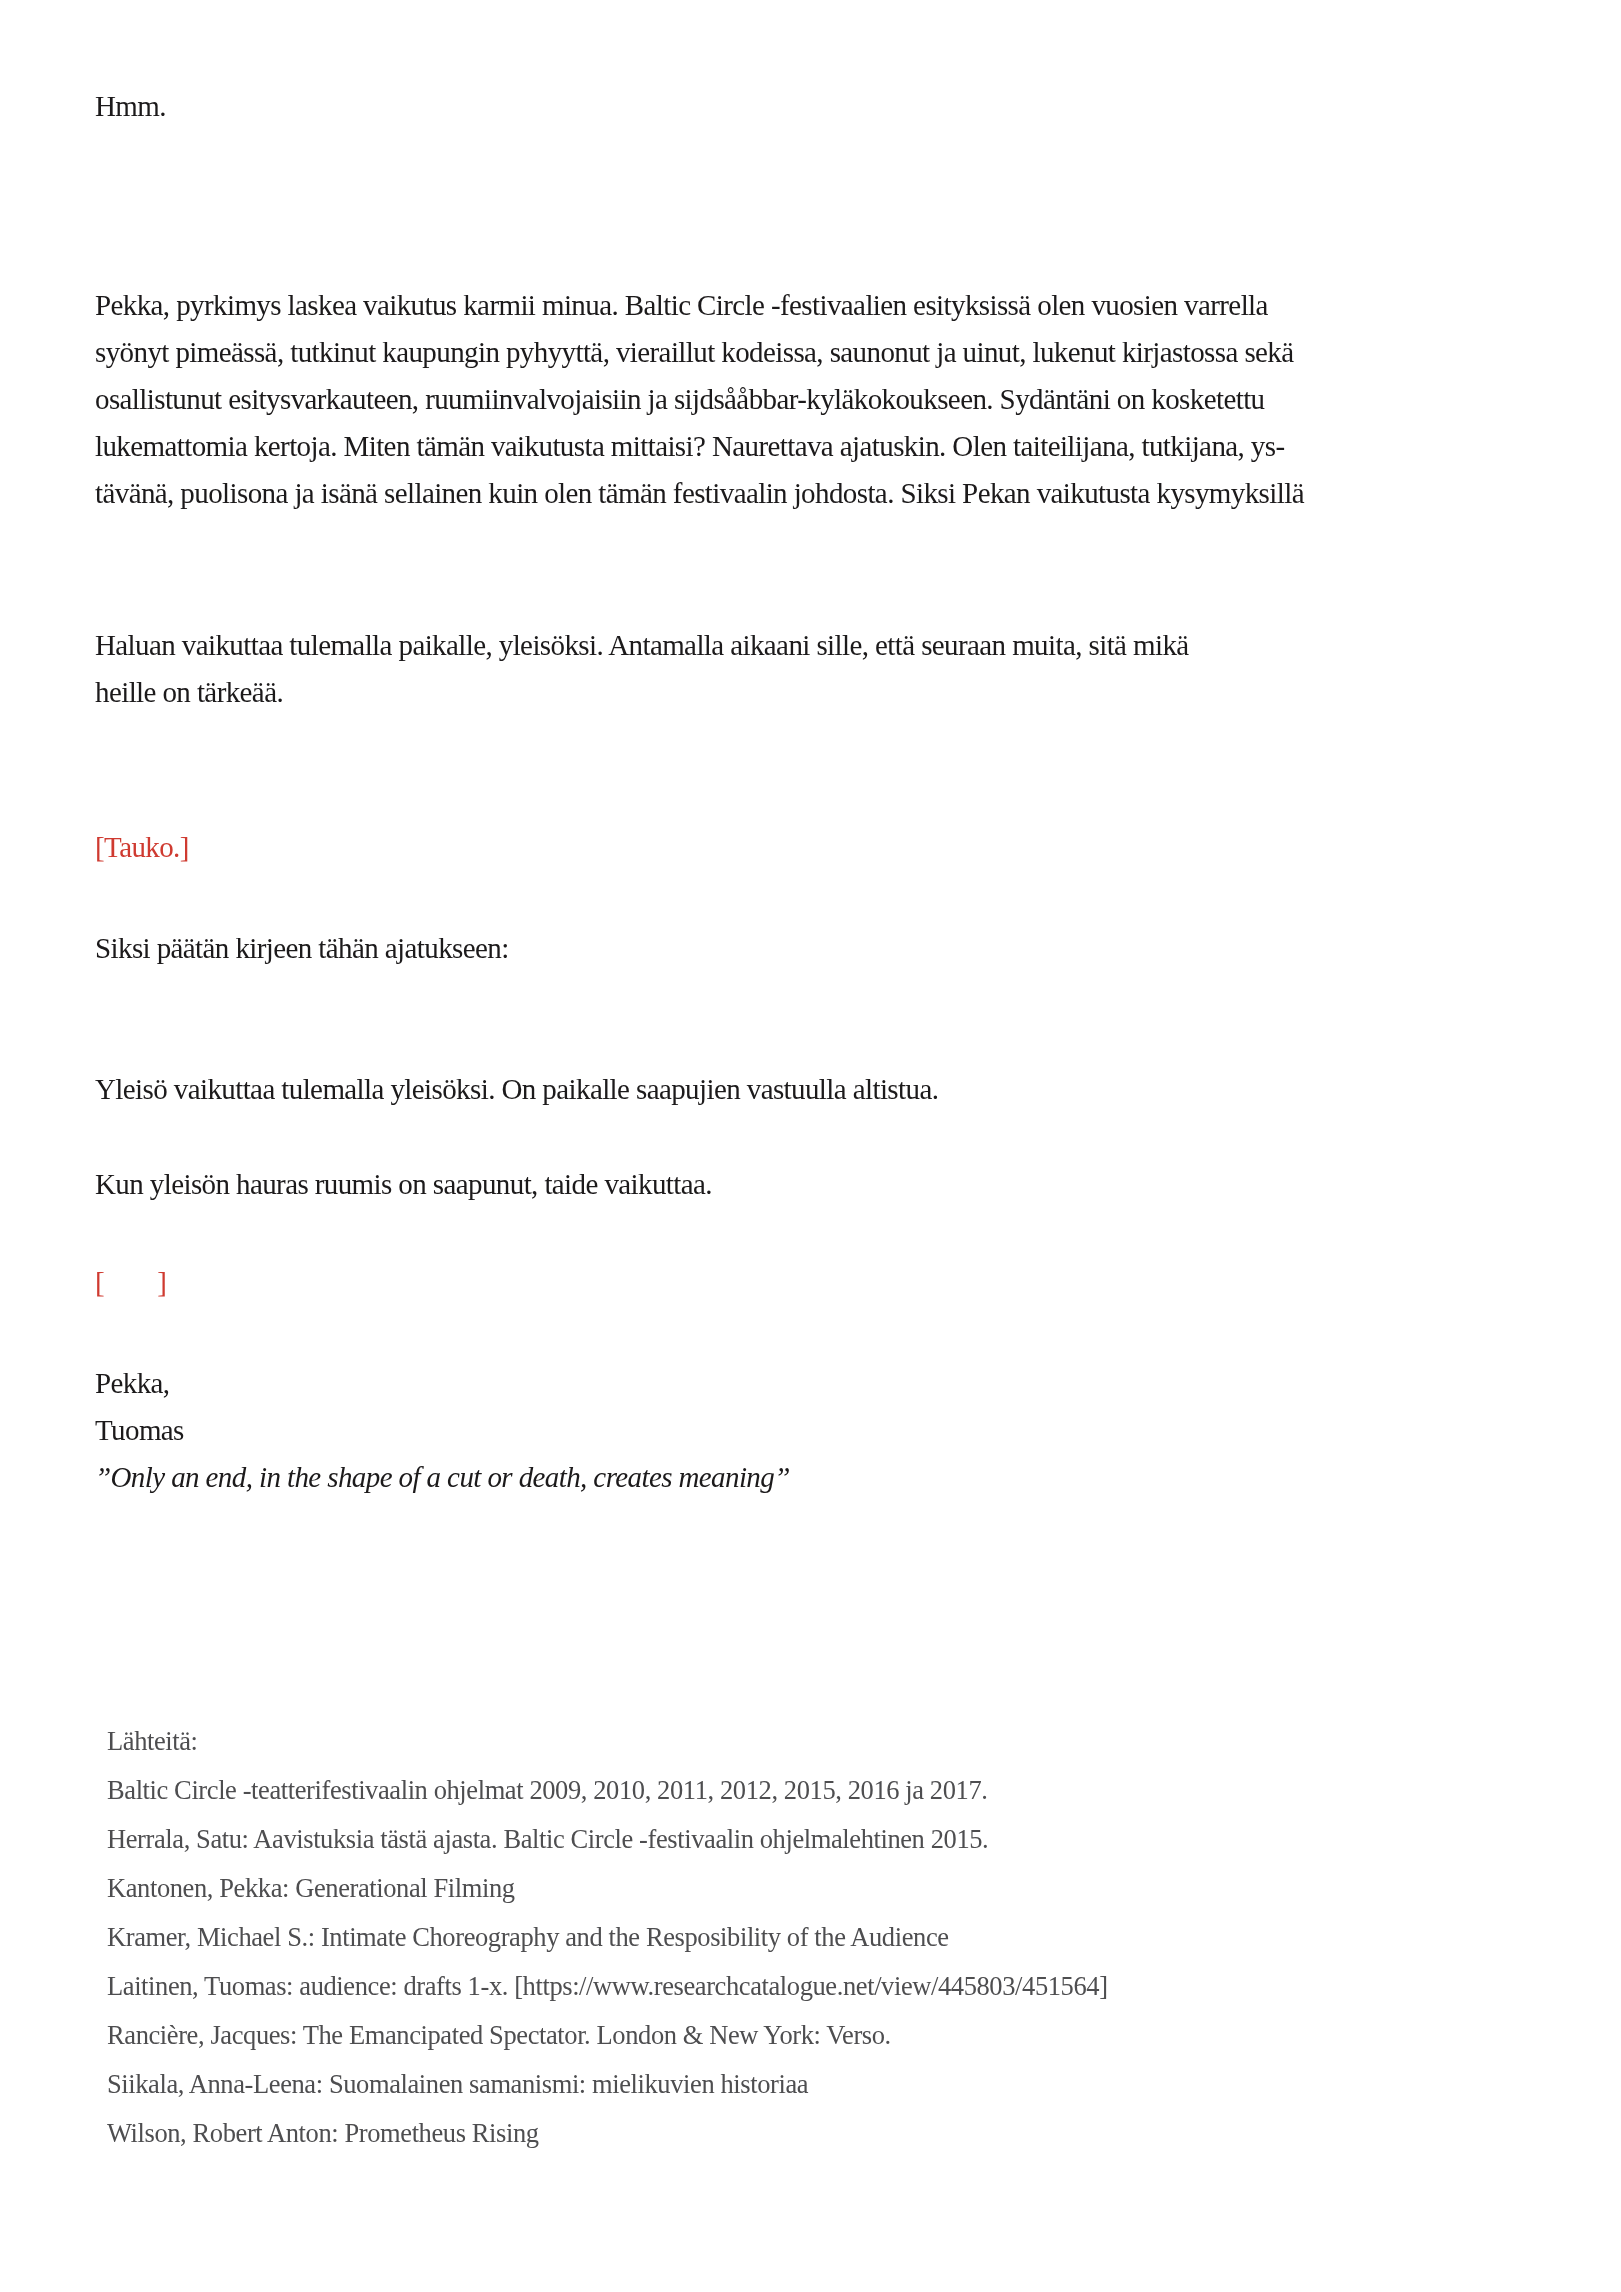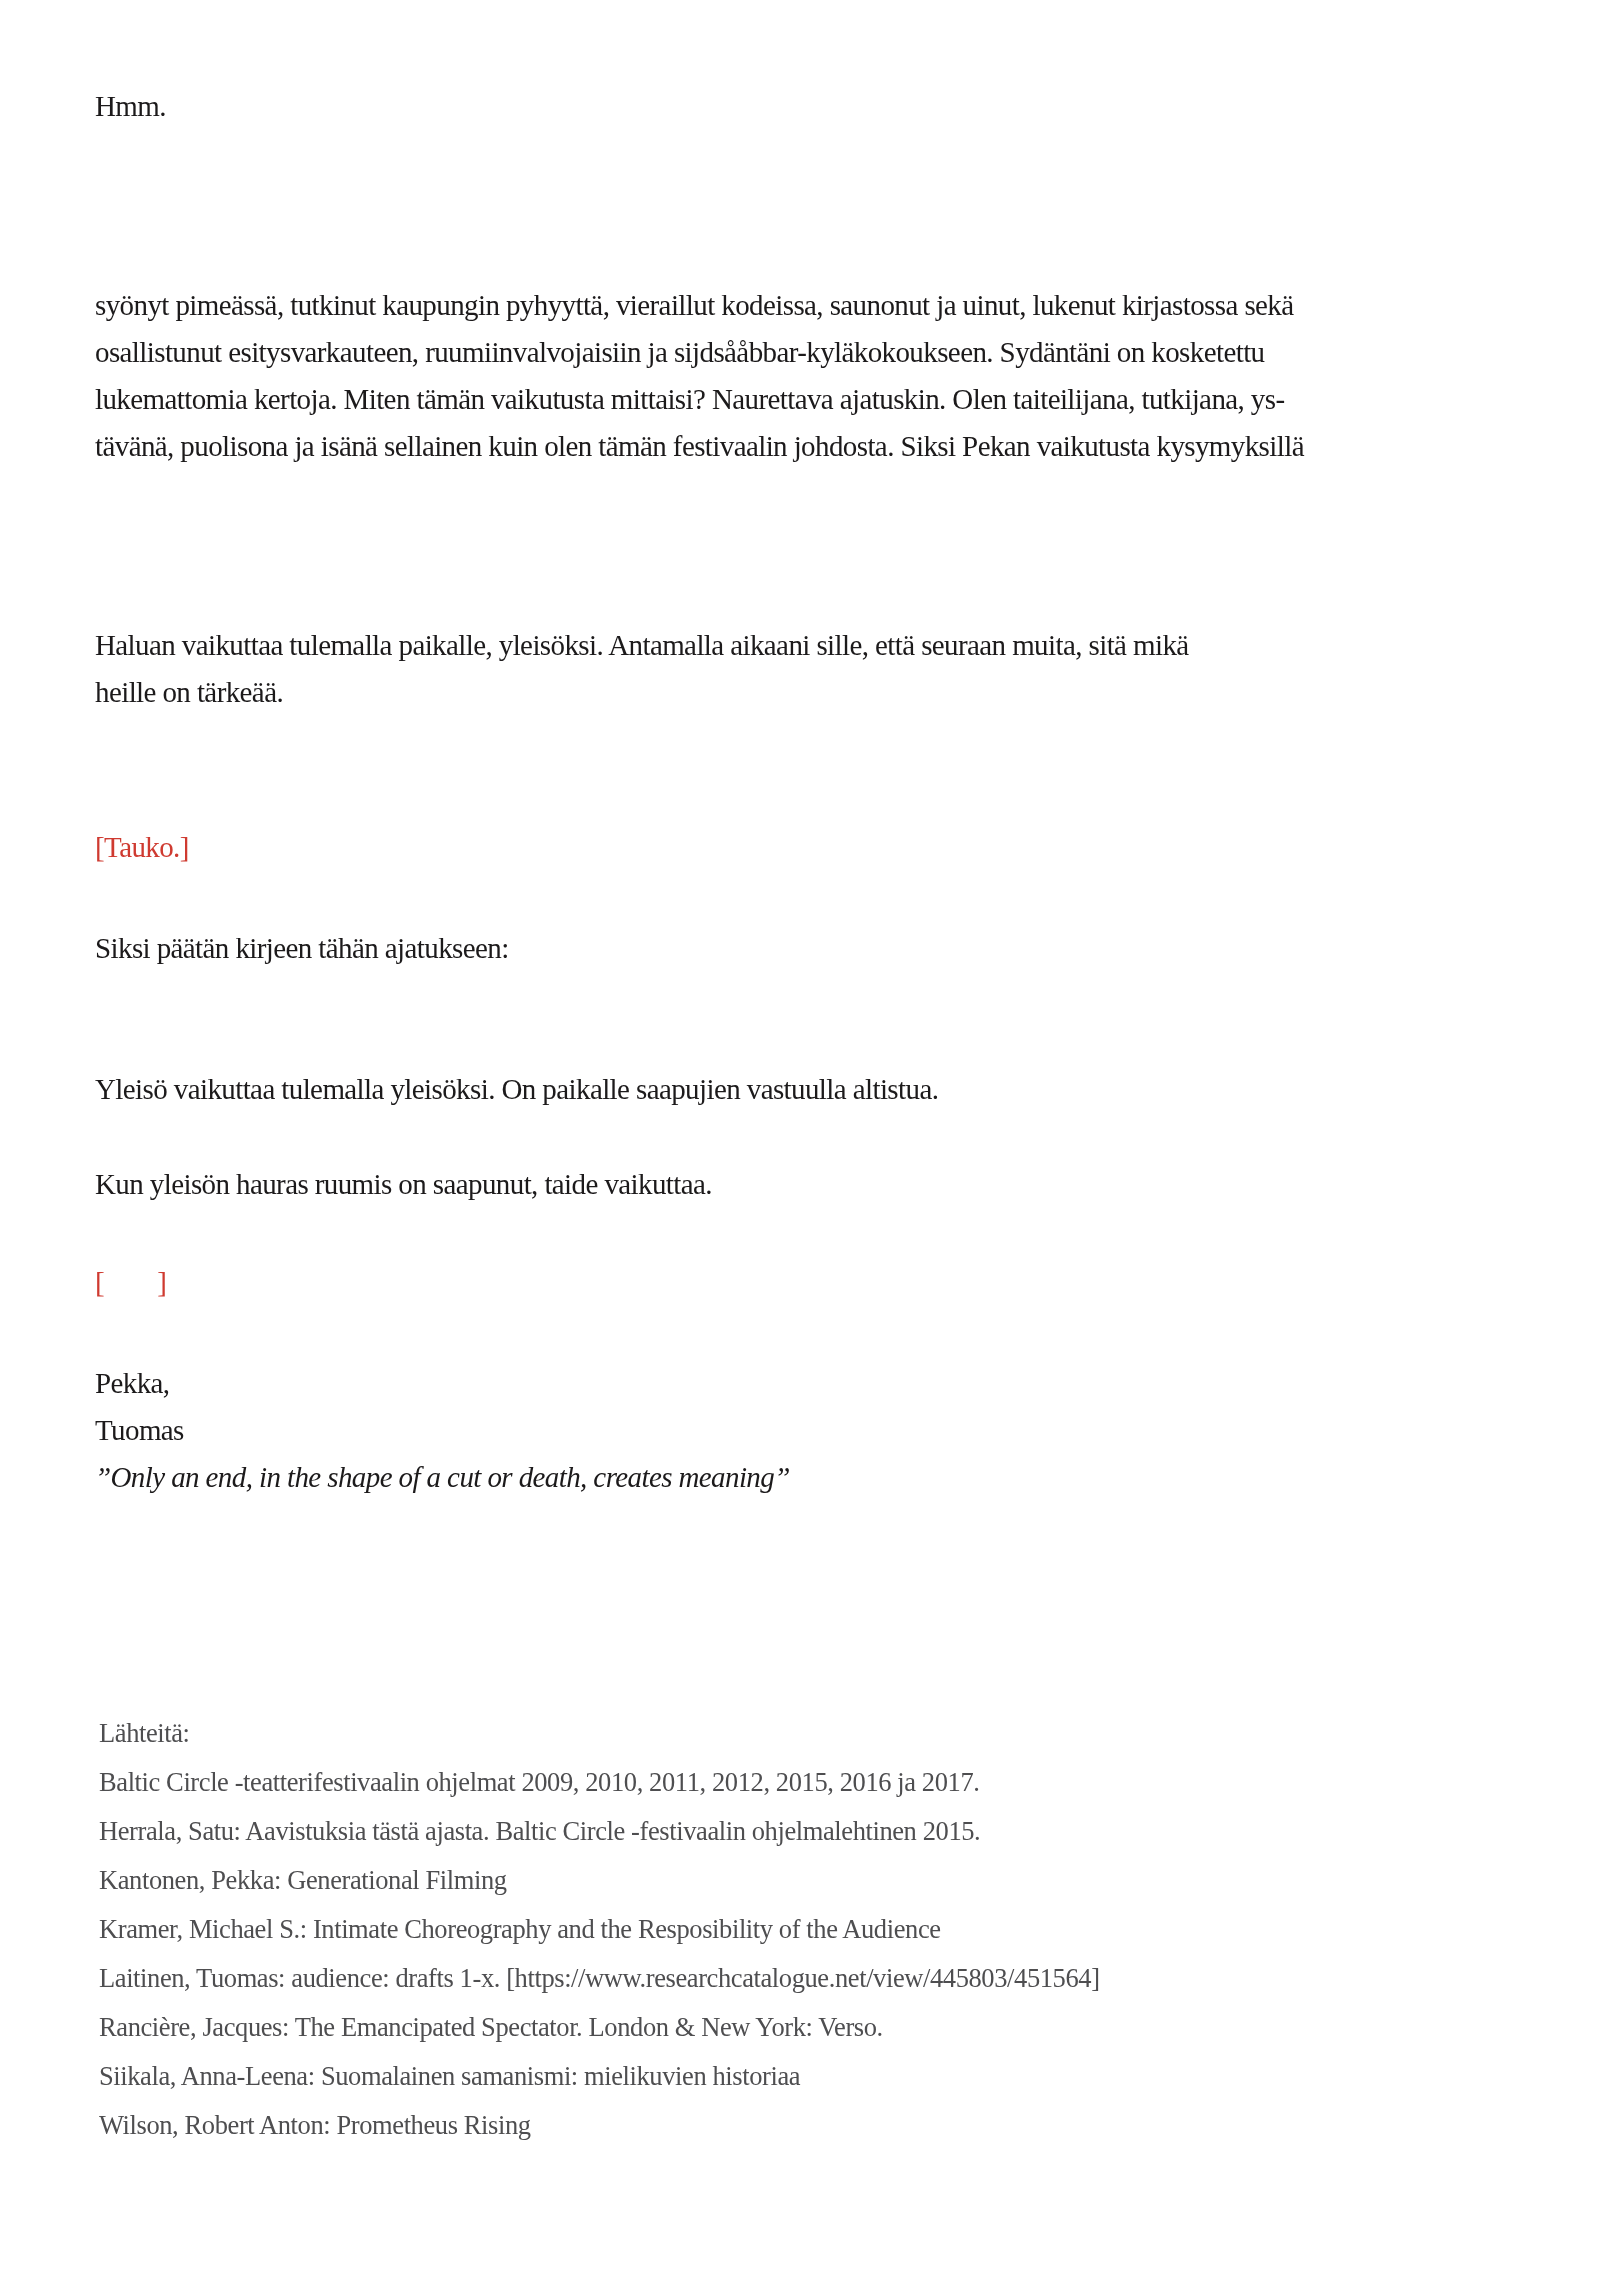--- a/index.html
+++ b/index.html
@@ -21,37 +21,38 @@
     color: var(--body-text, #1c1a1b);
     white-space: nowrap;
   }
   .ln { white-space: nowrap; }
   .red { color: var(--accent-red, #cf3a30); }
   .pre { white-space: pre; }
   .italic { font-style: italic; }
   .sources {
     position: absolute;
     left: 95px;
-    margin: 4px;
+    margin: 12px;
     font-size: 26.5px;
     line-height: 49px;
     letter-spacing: -0.4px;
     color: var(--sources-text, #4e4e50);
     white-space: nowrap;
   }
 </style>
 </head>
 <body>
 
 <div class="page">
 
   <p class="t" style="top:83px">Hmm.</p>
 
 
   <div class="t" style="top:282px">
+    <div class="ln">Pekka, pyrkimys laskea vaikutus karmii minua. Baltic Circle -festivaalien esityksissä olen vuosien varrella</div>
     <div class="ln">syönyt pimeässä, tutkinut kaupungin pyhyyttä, vieraillut kodeissa, saunonut ja uinut, lukenut kirjastossa sekä</div>
     <div class="ln">osallistunut esitysvarkauteen, ruumiinvalvojaisiin ja sijdsååbbar-kyläkokoukseen. Sydäntäni on kosketettu</div>
     <div class="ln">lukemattomia kertoja. Miten tämän vaikutusta mittaisi? Naurettava ajatuskin. Olen taiteilijana, tutkijana, ys-</div>
     <div class="ln">tävänä, puolisona ja isänä sellainen kuin olen tämän festivaalin johdosta. Siksi Pekan vaikutusta kysymyksillä</div>
   </div>
 
   <div class="t" style="top:622px">
     <div class="ln">Haluan vaikuttaa tulemalla paikalle, yleisöksi. Antamalla aikaani sille, että seuraan muita, sitä mikä</div>
     <div class="ln">heille on tärkeää.</div>
   </div>

